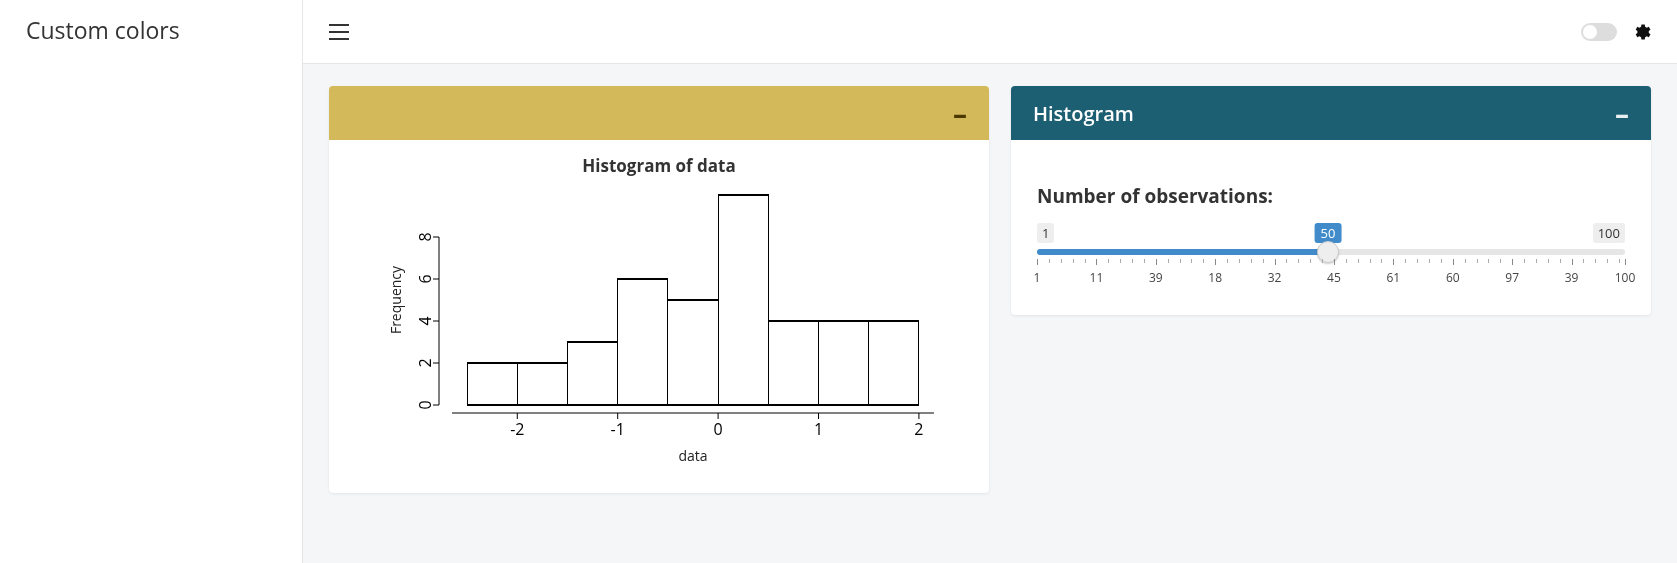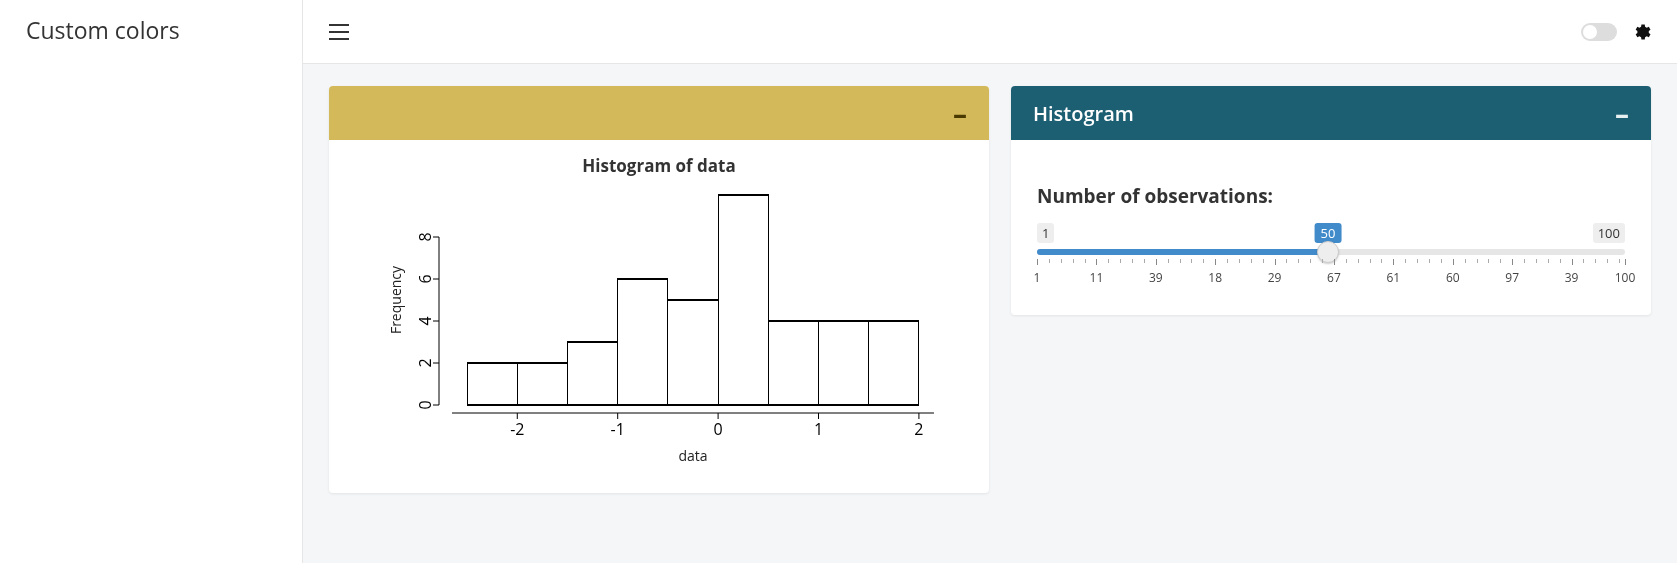--- a/index.html
+++ b/index.html
@@ -183,23 +183,23 @@
                 <div class="tick minor" style="left: 98.9899%;"></div>
                 <div class="tick" style="left: 0%;"></div>
                 <div class="tick-label" style="left: 0%;">1</div>
                 <div class="tick" style="left: 10.101%;"></div>
                 <div class="tick-label" style="left: 10.101%;">11</div>
                 <div class="tick" style="left: 20.202%;"></div>
                 <div class="tick-label" style="left: 20.202%;">39</div>
                 <div class="tick" style="left: 30.303%;"></div>
                 <div class="tick-label" style="left: 30.303%;">18</div>
                 <div class="tick" style="left: 40.404%;"></div>
-                <div class="tick-label" style="left: 40.404%;">29</div>
+                <div class="tick-label" style="left: 40.404%;">32</div>
                 <div class="tick" style="left: 50.5051%;"></div>
-                <div class="tick-label" style="left: 50.5051%;">67</div>
+                <div class="tick-label" style="left: 50.5051%;">45</div>
                 <div class="tick" style="left: 60.6061%;"></div>
                 <div class="tick-label" style="left: 60.6061%;">61</div>
                 <div class="tick" style="left: 70.7071%;"></div>
                 <div class="tick-label" style="left: 70.7071%;">60</div>
                 <div class="tick" style="left: 80.8081%;"></div>
                 <div class="tick-label" style="left: 80.8081%;">97</div>
                 <div class="tick" style="left: 90.9091%;"></div>
                 <div class="tick-label" style="left: 90.9091%;">39</div>
                 <div class="tick" style="left: 100%;"></div>
                 <div class="tick-label" style="left: 100%;">100</div>

